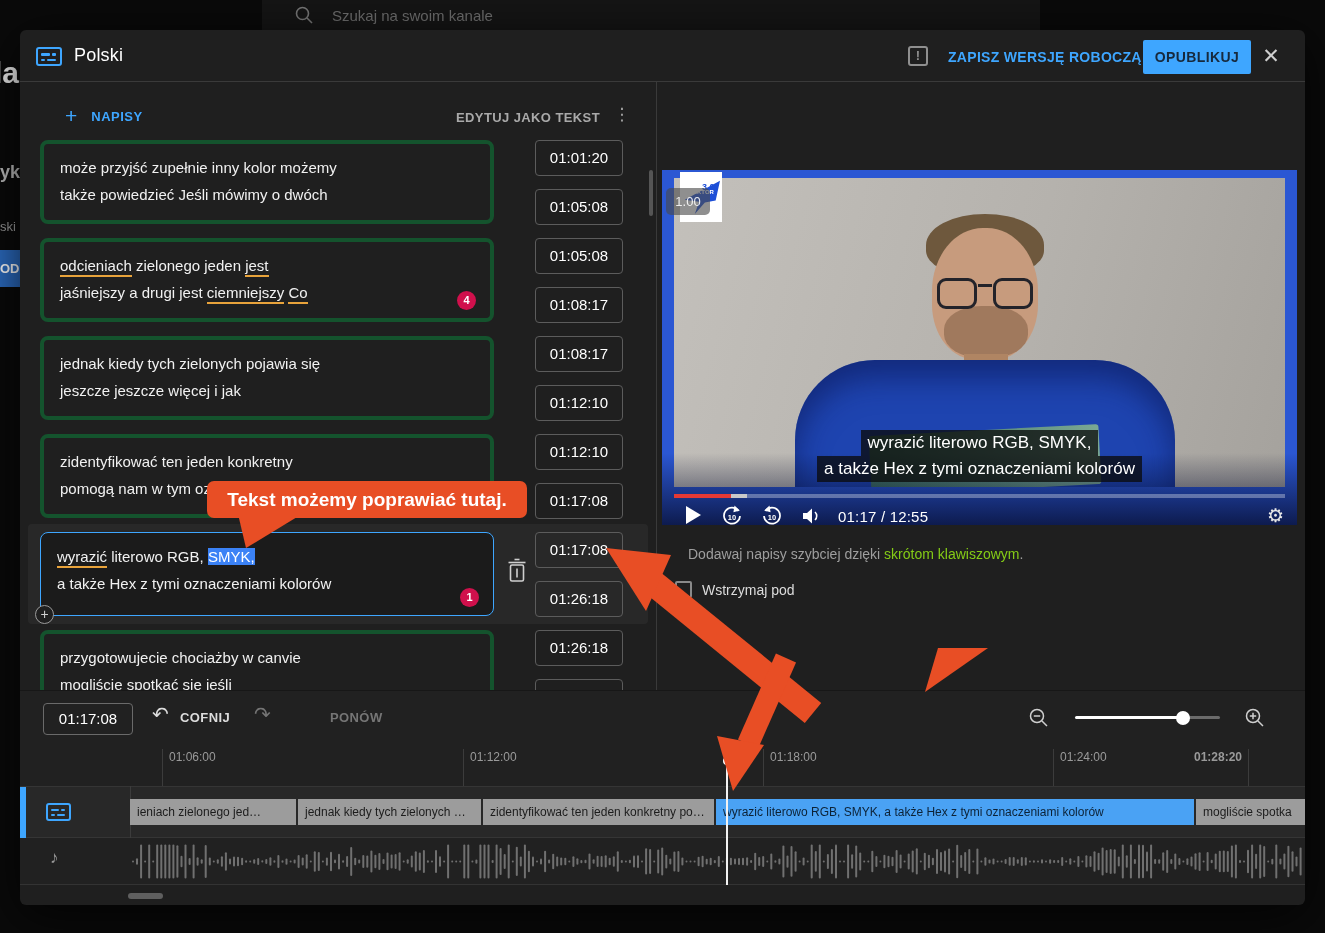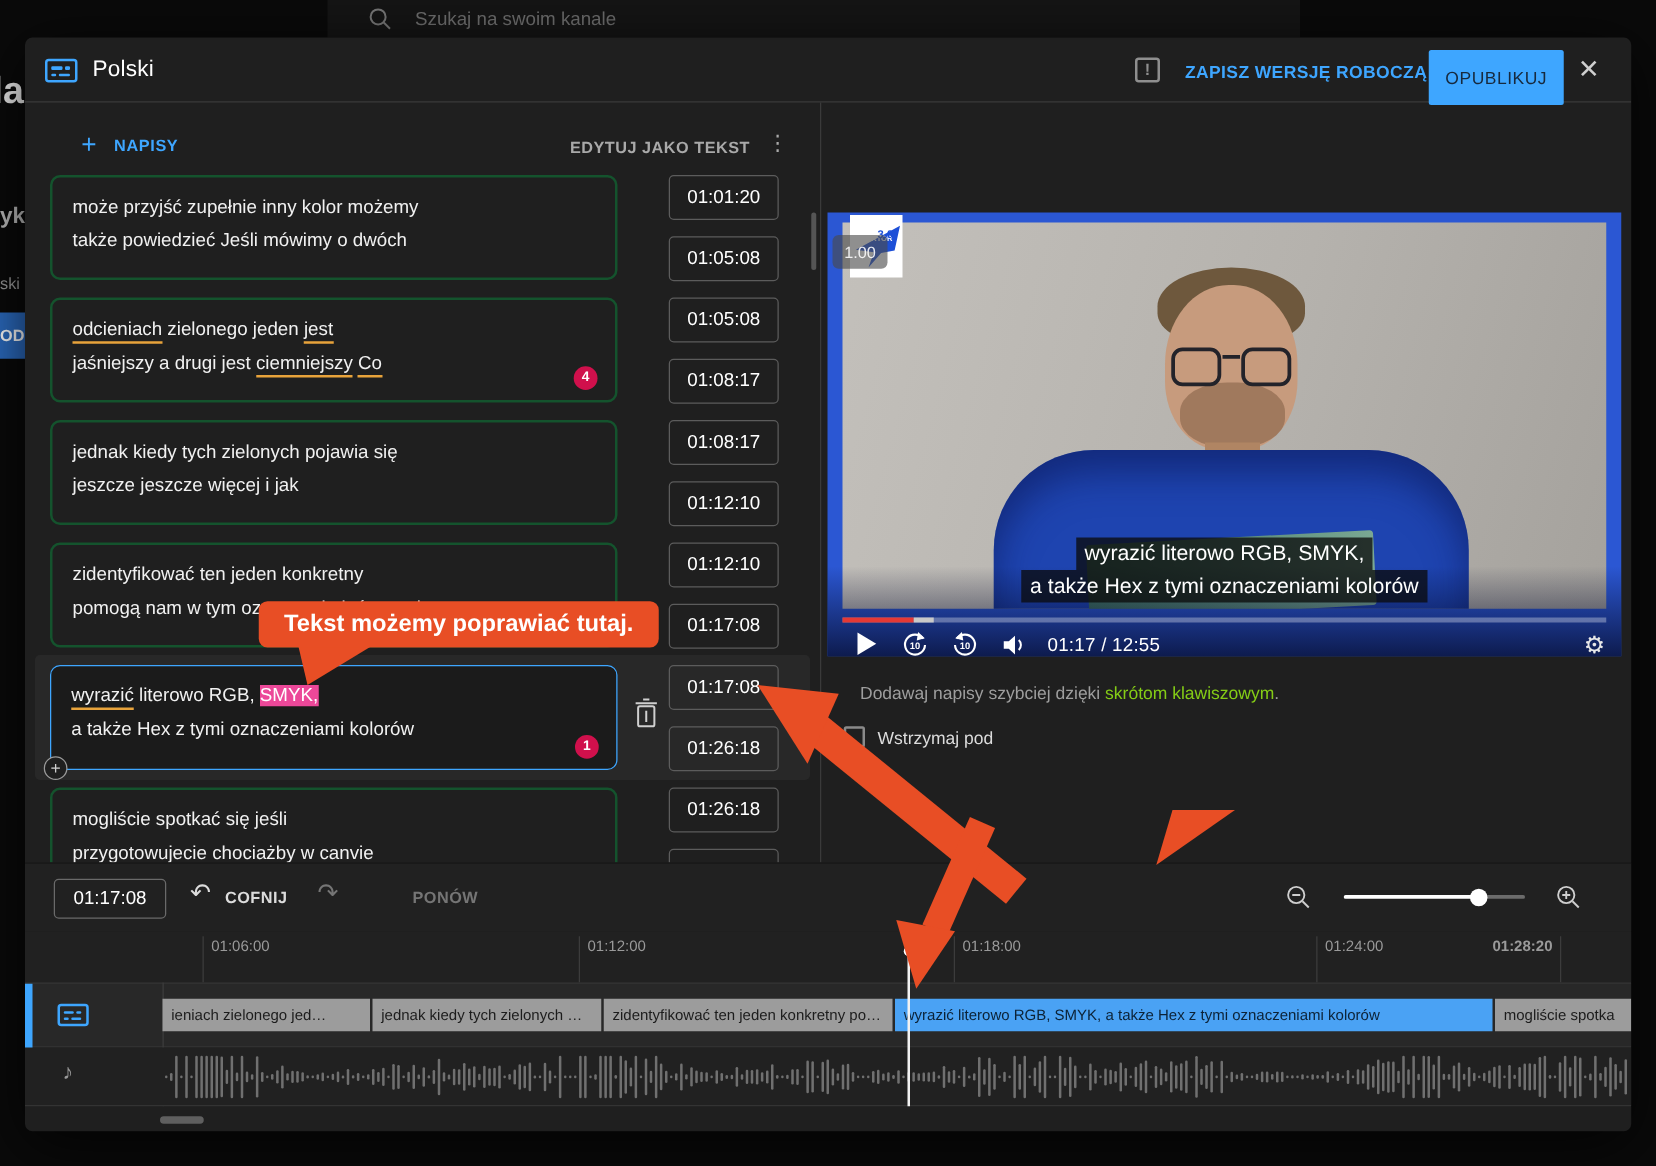--- a/index.html
+++ b/index.html
@@ -25,42 +25,42 @@
 
   .mheader { position:absolute; left:0; top:0; width:100%; height:52px; border-bottom:1px solid #3a3a3a; }
   .cc-icon { position:absolute; left:16px; top:17px; width:26px; height:19px; border:2px solid #3ea6ff; border-radius:3px; }
   .cc-icon i { position:absolute; background:#3ea6ff; height:2.5px; border-radius:1px; }
   .cc-icon i.a { left:3px; top:4px; width:9px; } .cc-icon i.b { left:14px; top:4px; width:4px; }
   .cc-icon i.c { left:3px; top:9.5px; width:4px; } .cc-icon i.d { left:9px; top:9.5px; width:9px; }
   .mtitle { position:absolute; left:54px; top:15px; font-size:18px; color:#fff; font-weight:500; letter-spacing:.2px; }
   .fb-icon { position:absolute; left:888px; top:16px; width:20px; height:20px; border:2px solid #8f8f8f; border-radius:3px;
              color:#8f8f8f; font-size:13px; font-weight:bold; text-align:center; line-height:16px; }
   .save-draft { position:absolute; left:928px; top:19px; font-size:14px; font-weight:bold; color:#3ea6ff; letter-spacing:.3px; cursor:pointer; }
-  .publish { position:absolute; left:1123px; top:10px; width:108px; height:44px; background:#3ea6ff; color:#17293d;
-             font-size:14px; font-weight:normal; border:none; border-radius:2px; letter-spacing:.4px; cursor:pointer; }
+  .publish { position:absolute; left:1123px; top:10px; width:108px; height:34px; background:#3ea6ff; color:#17293d;
+             font-size:14px; font-weight:bold; border:none; border-radius:2px; letter-spacing:.4px; cursor:pointer; }
   .close-x { position:absolute; left:1240px; top:15px; width:22px; height:22px; color:#cfcfcf; font-size:21px; line-height:22px;
              text-align:center; cursor:pointer; }
 
   
   .add-captions { position:absolute; left:45px; top:76px; display:flex; align-items:center; cursor:pointer; }
   .add-captions .plus { color:#3ea6ff; font-size:21px; font-weight:300; line-height:20px; }
   .add-captions .lbl { margin-left:14px; color:#3ea6ff; font-size:13px; font-weight:bold; letter-spacing:.5px; }
   .edit-as-text { position:absolute; left:425px; top:80px; width:155px; text-align:right; color:#a9a9a9; font-size:13px;
                   font-weight:bold; letter-spacing:.4px; cursor:pointer; }
   .kebab { position:absolute; left:592px; top:74px; width:20px; height:24px; color:#a9a9a9; font-size:17px; text-align:center; cursor:pointer; }
 
   #entries { position:absolute; left:0; top:100px; width:636px; height:560px; overflow:hidden; }
   .entry-row { position:absolute; left:0; width:636px; height:84px; }
   .row-hl { position:absolute; left:8px; top:-8px; width:620px; height:100px; background:rgba(255,255,255,.045); border-radius:4px; }
-  .entry-box { position:absolute; left:20px; top:0; width:454px; height:84px; border:2px solid #14532d; border-radius:8px;
+  .entry-box { position:absolute; left:20px; top:0; width:454px; height:84px; border:4px solid #14532d; border-radius:8px;
                padding:10px 16px 0; font-size:15px; color:#f1f1f1; line-height:27px; background:transparent; }
   .entry-box.selected { border:1.5px solid #3ea6ff; background:#1b1b1b; }
   .entry-line { white-space:nowrap; }
   .uline { border-bottom:2.5px solid #e8a33b; padding-bottom:1px; }
-  .selword { background:#ec4899; color:#fff;text-align:center; }
+  .selword { background:#3b82f6; color:#fff;text-align:center; }
   .badge { position:absolute; right:14px; bottom:8px; width:19px; height:19px; border-radius:50%; background:#d0104c;
            color:#fff; font-size:11px; font-weight:bold; text-align:center; line-height:19px; }
   .trash { position:absolute; left:486px; top:26px; width:22px; height:26px; cursor:pointer; }
   .insert-btn { position:absolute; left:15px; top:73px; width:19px; height:19px; border:1.5px solid #9a9a9a; border-radius:50%;
                 background:#1f1f1f; color:#cfcfcf; font-size:14px; line-height:16px; text-align:center; cursor:pointer; z-index:3; }
   .ts { position:absolute; left:515px; width:88px; height:36px; border:1px solid #5c5c5c; border-radius:4px;
         color:#fff; font-size:15px; text-align:center; line-height:34px; cursor:text; background:transparent; }
   .lscroll { position:absolute; left:629px; top:140px; width:4px; height:46px; background:#555; border-radius:2px; }
   .vdivider { position:absolute; left:636px; top:52px; width:1px; height:608px; background:#3a3a3a; }
 
@@ -239,22 +239,22 @@
               <line x1="2.5" y1="4.5" x2="19.5" y2="4.5" stroke="#cfcfcf" stroke-width="1.6"></line>
               <line x1="8.5" y1="1.5" x2="13.5" y2="1.5" stroke="#cfcfcf" stroke-width="1.6"></line>
               <line x1="11" y1="10.5" x2="11" y2="19.5" stroke="#cfcfcf" stroke-width="1.6"></line>
             </svg></div>
           <div class="insert-btn">+</div>
           <div class="ts" style="top: 0px;">01:17:08</div>
           <div class="ts" style="top: 49px;">01:26:18</div>
         </div>
         <div class="entry-row" style="top: 500px;">
           <div class="entry-box">
+            <div class="entry-line"><span>przygotowujecie chociażby w canvie</span></div>
             <div class="entry-line"><span>mogliście spotkać się jeśli</span></div>
-            <div class="entry-line"><span>przygotowujecie chociażby w canvie</span></div>
           </div>
           <div class="ts" style="top: 0px;">01:26:18</div>
           <div class="ts" style="top: 49px;">01:33:01</div>
         </div>
       </div>
     <div class="lscroll"></div>
     <div class="vdivider"></div>
 
     <div class="player">
       <div class="video">

